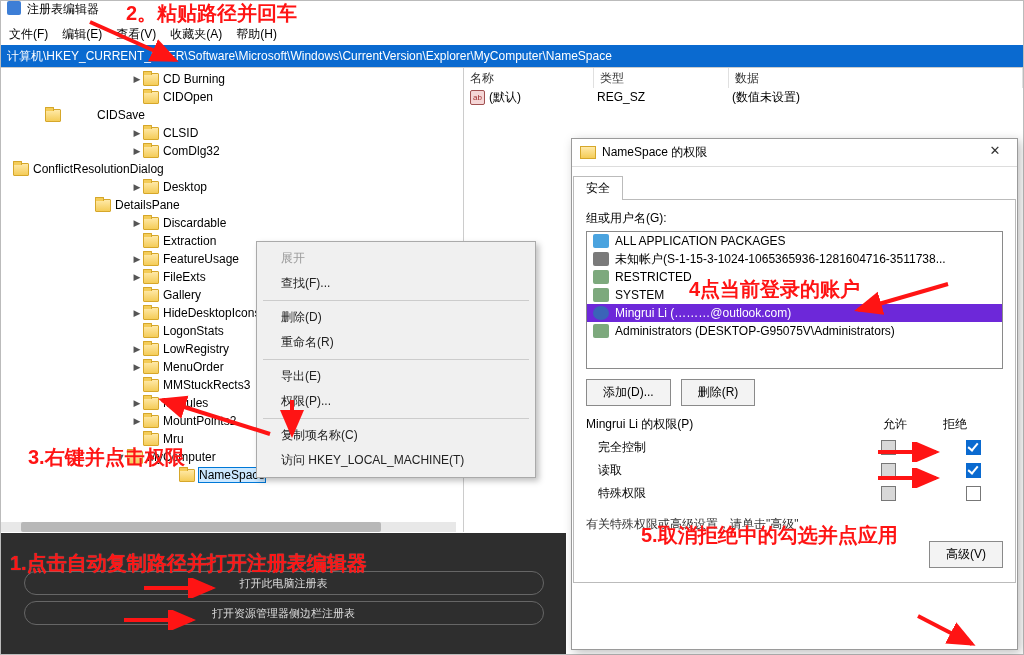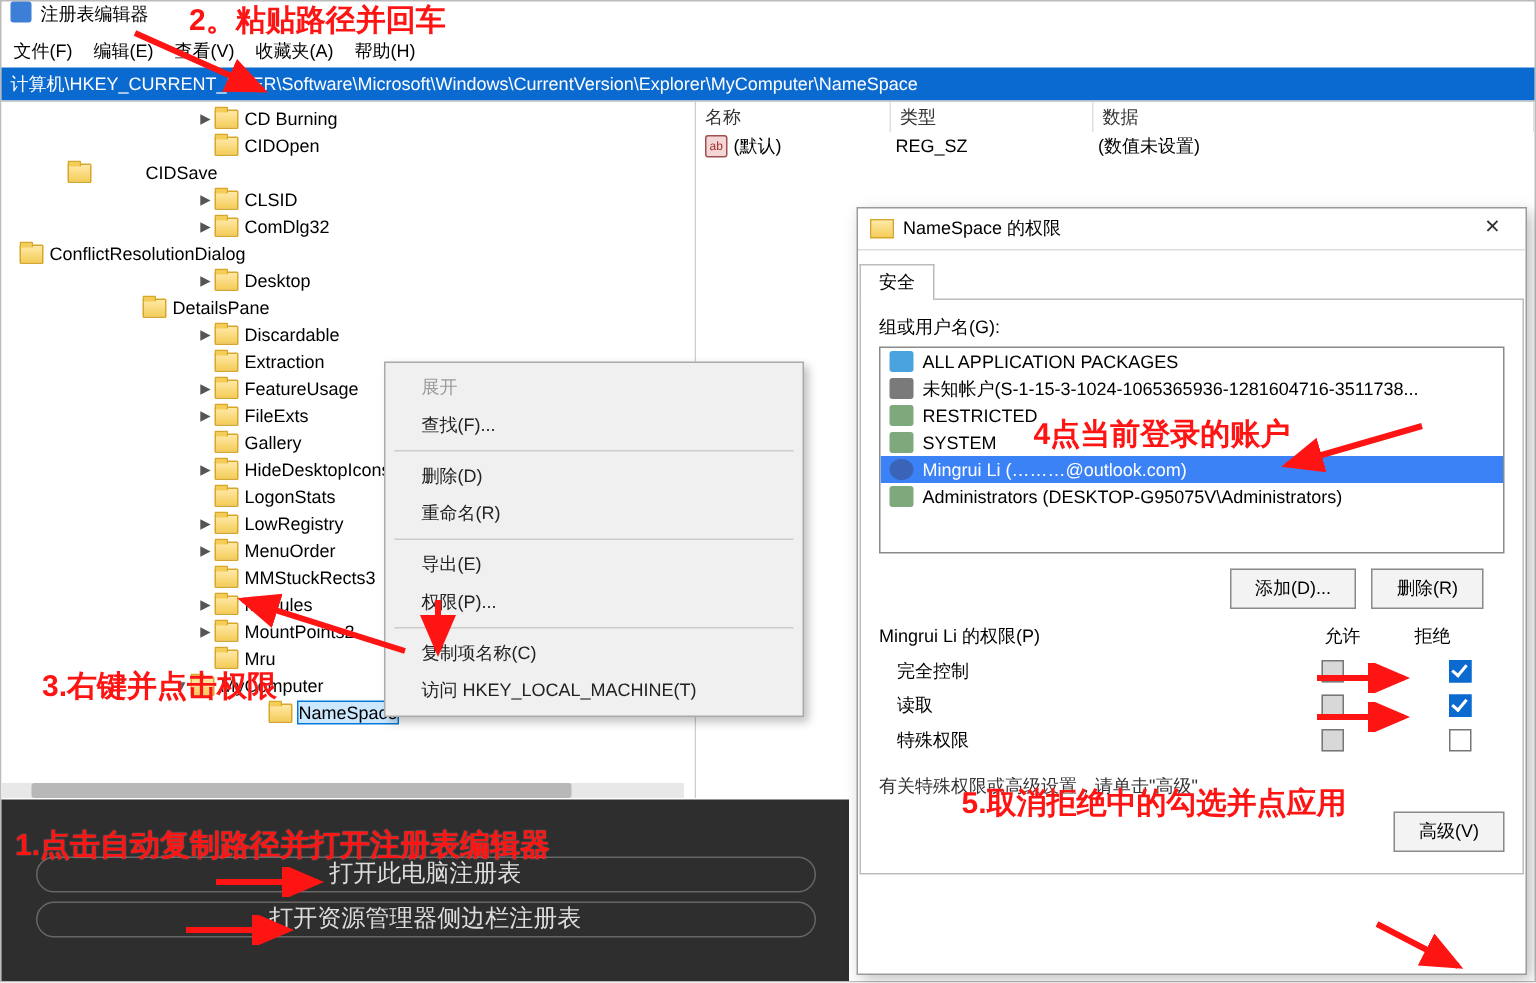--- a/index.html
+++ b/index.html
@@ -82,22 +82,22 @@
   .ctxmenu .sep { height:1px; background:#ccc; margin:4px 6px; }
 
   
   .bottom-panel {
     position:absolute; left:0; bottom:0; height:121px; width:565px;
     background:#2e2e2e; color:#eee;
     padding:6px 12px;
   }
   .bottom-panel .dbtn {
     border:1px solid #666; border-radius:12px; height:24px;
-    display:flex; align-items:flex-start; justify-content:center;
-    margin:6px auto; width:520px; color:#ddd; font-size:16px;
+    display:flex; align-items:center; justify-content:center;
+    margin:6px auto; width:520px; color:#ddd; font-size:11px;
   }
 
   
   .tree-scrollbar {
     position:absolute; left:0; bottom:0; width:455px; height:10px;
     background:#e8e8e8;
   }
   .tree-scrollbar .thumb {
     position:absolute; left:20px; top:0; height:10px; width:360px; background:#b8b8b8; border-radius:2px;
   }
@@ -134,23 +134,23 @@
   .group-item { display:flex; align-items:center; height:18px; padding:1px 6px; }
   .group-item .gicon {
     width:16px; height:14px; margin-right:6px; border-radius:2px;
   }
   .gicon.pkg  { background:#4aa3df; }
   .gicon.unk  { background:#7a7a7a; }
   .gicon.grp  { background:#7da97d; }
   .gicon.sys  { background:#7da97d; }
   .gicon.user { background:#3a64b8; border-radius:50%; }
   .gicon.admin{ background:#7da97d; }
-  .group-item.selected { background:#3b82f6; color:#fff; }
-
-  .perm-buttons { display:flex; justify-content:flex-end; gap:10px; margin:10px 14px; }
+  .group-item.selected { background:#6d28d9; color:#fff; }
+
+  .perm-buttons { display:flex; justify-content:flex-start; gap:10px; margin:10px 0; }
   .perm-buttons button, .adv-btn {
     border:1px solid #8a8a8a; background:#f3f3f3; padding:4px 16px; font-size:12px;
   }
 
   .perm-list-head { display:flex; margin-top:6px; }
   .perm-list-head .lbl { flex:1; }
   .perm-list-head .col { width:60px; text-align:left; }
   .perm-row { display:flex; align-items:center; margin:6px 0;gap:25px; }
   .perm-row .lbl { flex:1; padding-left:12px; }
   .perm-row .chk {

